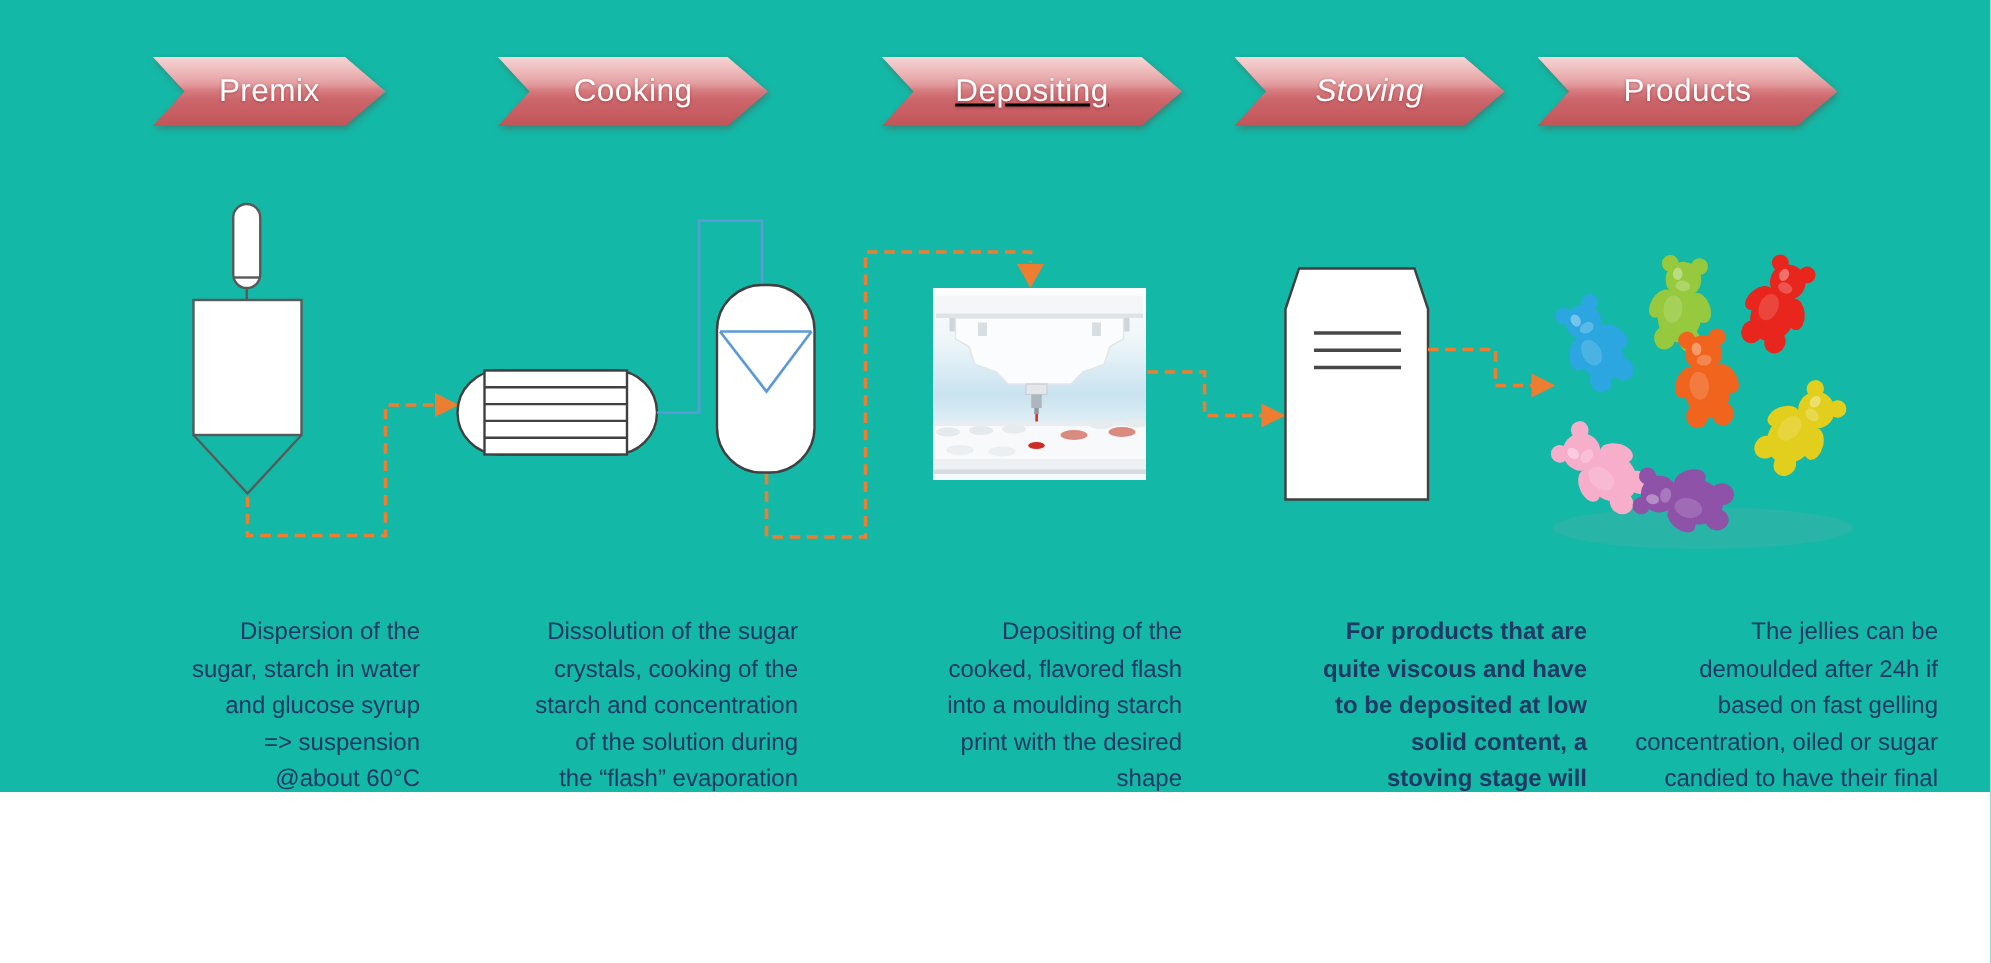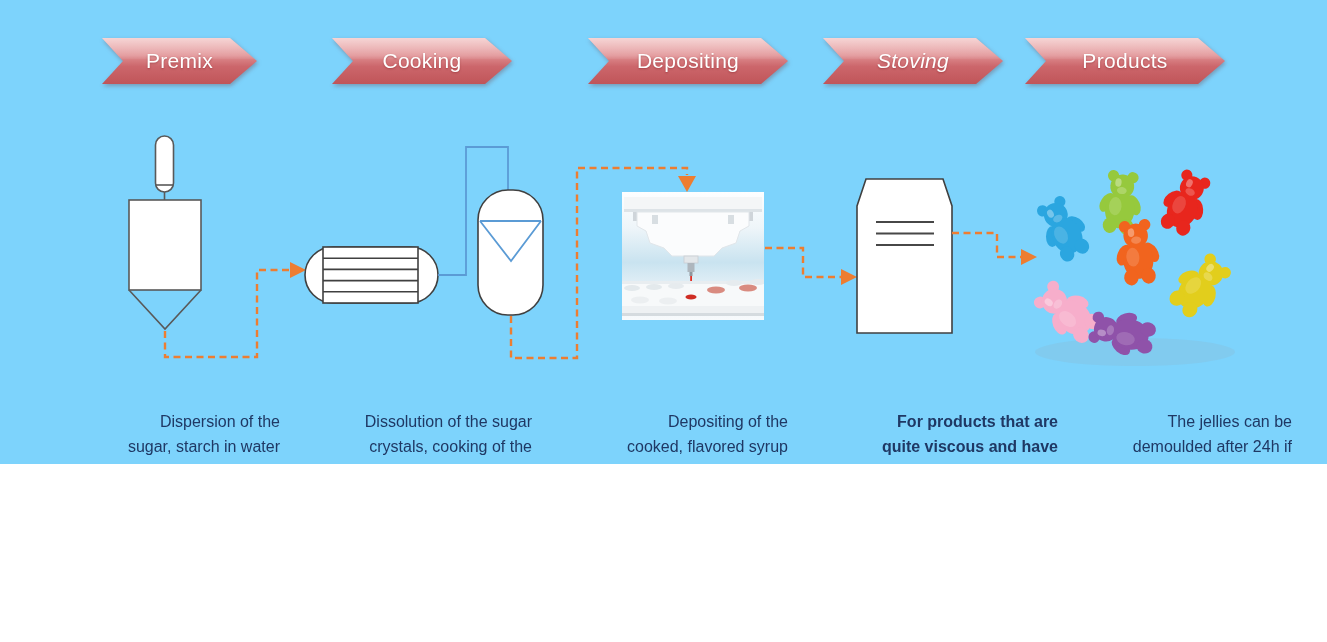--- a/index.html
+++ b/index.html
@@ -1,17 +1,17 @@
 <!DOCTYPE html>
 <html><head>
 <meta charset="utf-8">
 <style>
   html,body{margin:0;padding:0;background:#fff;}
   .canvas{
-    position:relative;width:1327px;height:464px;background:#7dd3fc;overflow:hidden;
+    position:relative;width:1327px;height:528px;background:#14b8a6;overflow:hidden;
     font-family:"Liberation Sans",sans-serif;
   }
   
   .banner-wrap{
     position:absolute;top:38px;height:46px;
     filter:drop-shadow(1px 2px 2px rgba(110,45,50,.35));
   }
   .banner{
     position:relative;width:100%;height:100%;
     display:flex;align-items:center;justify-content:center;
@@ -21,21 +21,21 @@
   .banner::before{
     content:"";position:absolute;left:0;right:0;top:0;height:46%;
     background:linear-gradient(180deg,rgba(255,255,255,.52),rgba(255,255,255,.05));
   }
   .banner-label{
     position:relative;z-index:1;color:#ffffff;font-size:21px;letter-spacing:.3px;
     text-shadow:0 1px 2px rgba(120,30,35,.45);
   }
   .bw-premix{left:102px;width:155px;}
   .bw-cooking{left:332px;width:180px;}
-  .bw-depositing{left:588px;width:200px;}
+  .bw-depositing{left:588px;width:200px;text-decoration:underline;}
   .bw-stoving{left:823px;width:180px;font-style:italic;}
   .bw-products{left:1025px;width:200px;}
 
   
   svg.diagram{position:absolute;left:0;top:0;}
   .equip{fill:#ffffff;stroke:#404040;stroke-width:1.6;}
   .equip-gray{fill:#ffffff;stroke:#595959;stroke-width:1.6;}
   .thin-gray{stroke:#595959;stroke-width:1.6;fill:none;}
   .blue-line{stroke:#5b9bd5;stroke-width:1.8;fill:none;stroke-linejoin:miter;}
   .orange-dash{stroke:#ed7d31;stroke-width:2.4;fill:none;stroke-dasharray:7 4.5;}
@@ -216,21 +216,21 @@
 =&gt; suspension
 @about 60°C</div>
   <div class="desc desc-cooking">Dissolution of the sugar
 crystals, cooking of the
 starch and concentration
 of the solution during
 the “flash” evaporation
 and in the vacuum
 chamber</div>
   <div class="desc desc-depositing">Depositing of the
-cooked, flavored syrup
+cooked, flavored flash
 into a moulding starch
 print with the desired
 shape</div>
   <div class="desc desc-stoving">For products that are
 quite viscous and have
 to be deposited at low
 solid content, a
 stoving stage will
 eliminate the
 remaining water</div>

